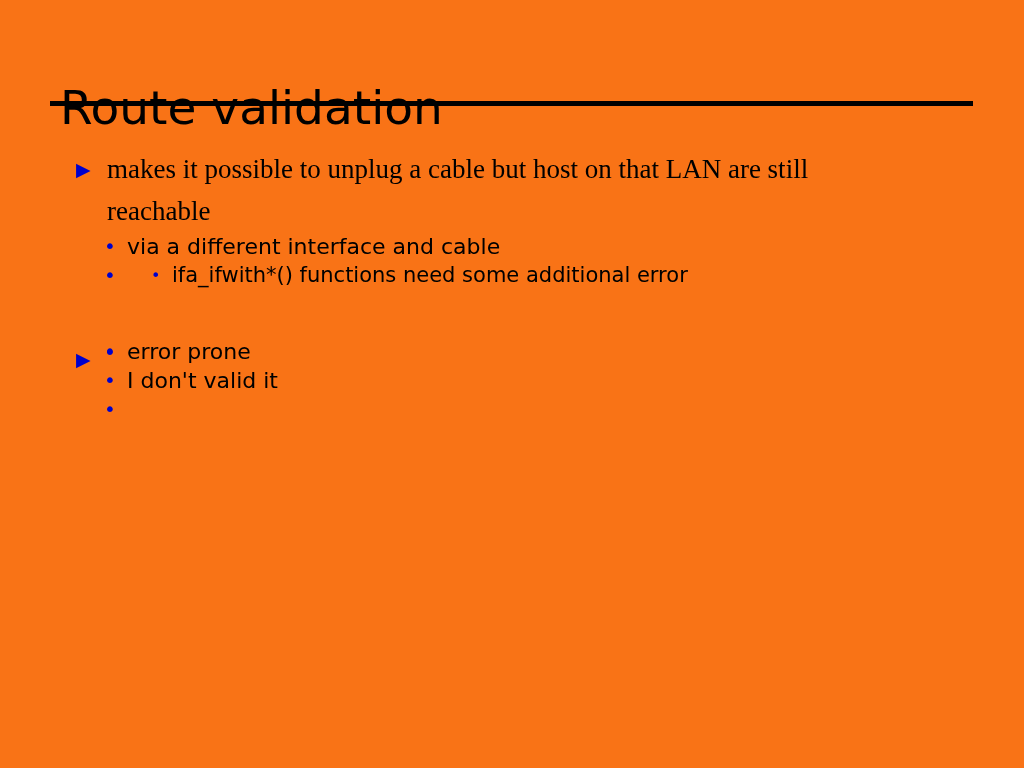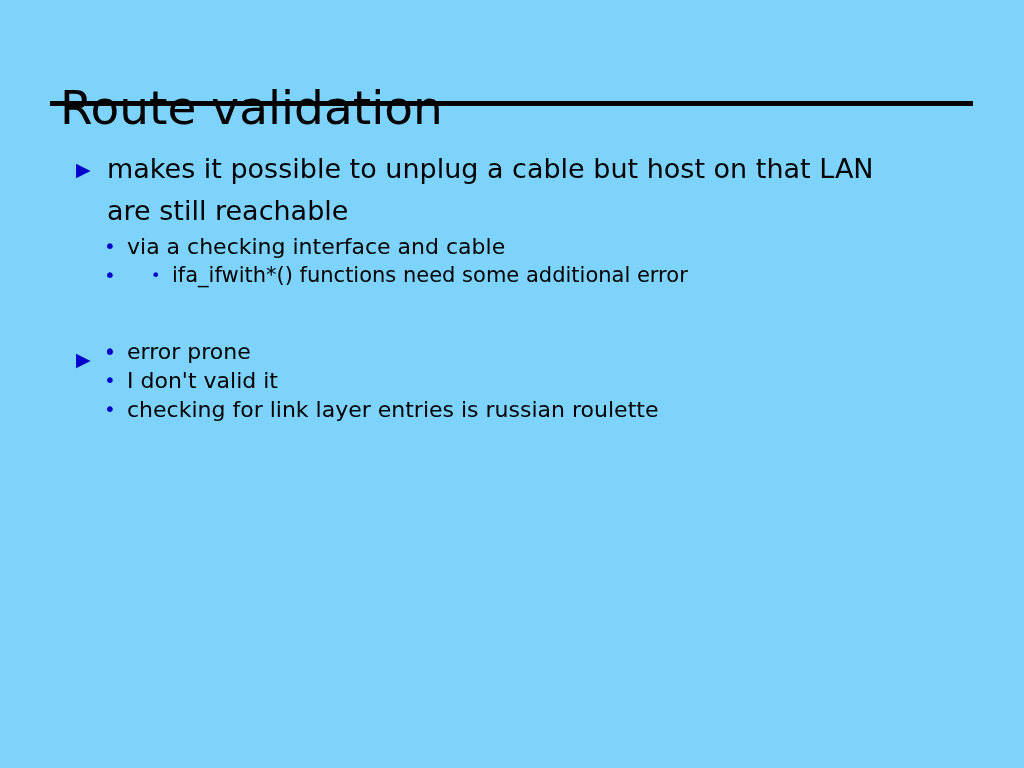--- a/index.html
+++ b/index.html
@@ -13,21 +13,21 @@
     background: #ffffff;
     font-family: "DejaVu Sans", sans-serif;
     color: #000000;
     overflow: hidden;
   }
 
   #slide {
     position: relative;
     width: 1024px;
     height: 768px;
-    background: #7dd3fc;
+    background: #f97316;
   }
 
   
   .slide-title {
     position: absolute;
     left: 60px;
     top: 52px;
     font-size: 47px;
     line-height: 50px;
     font-weight: 400;
@@ -71,20 +71,21 @@
     left: 76px;
     top: 0;
     width: 22px;
     line-height: 42px;
     font-size: 19px;
     color: #0000cc;
     text-align: left;
   }
   .lvl1 .text {
     display: block;
+    font-family: Liberation Serif, serif;
   }
 
   
   .lvl2 {
     padding-left: 127px;
     padding-right: 80px;
     font-size: 22px;
     line-height: 29px;
     color: #000000;
   }
@@ -135,21 +136,21 @@
 
   <div class="body-area">
 
     <div class="bullet lvl1">
       <span class="marker">▶</span>
       <span class="text">makes it possible to unplug a cable but host on that LAN are still reachable</span>
     </div>
 
     <div class="bullet lvl2">
       <span class="marker">•</span>
-      <span class="text">via a checking interface and cable</span>
+      <span class="text">via a different interface and cable</span>
     </div>
 
     <div class="bullet lvl2">
       <span class="marker">•</span>
     </div>
 
     <div class="bullet lvl3">
       <span class="marker">•</span>
       <span class="text">ifa_ifwith*() functions need some additional error</span>
     </div>
@@ -169,17 +170,16 @@
       <span class="text">error prone</span>
     </div>
 
     <div class="bullet lvl2">
       <span class="marker">•</span>
       <span class="text">I don't valid it</span>
     </div>
 
     <div class="bullet lvl2">
       <span class="marker">•</span>
-      <span class="text">checking for link layer entries is russian roulette</span>
     </div>
 
   </div>
 </div>
 
 </body></html>

